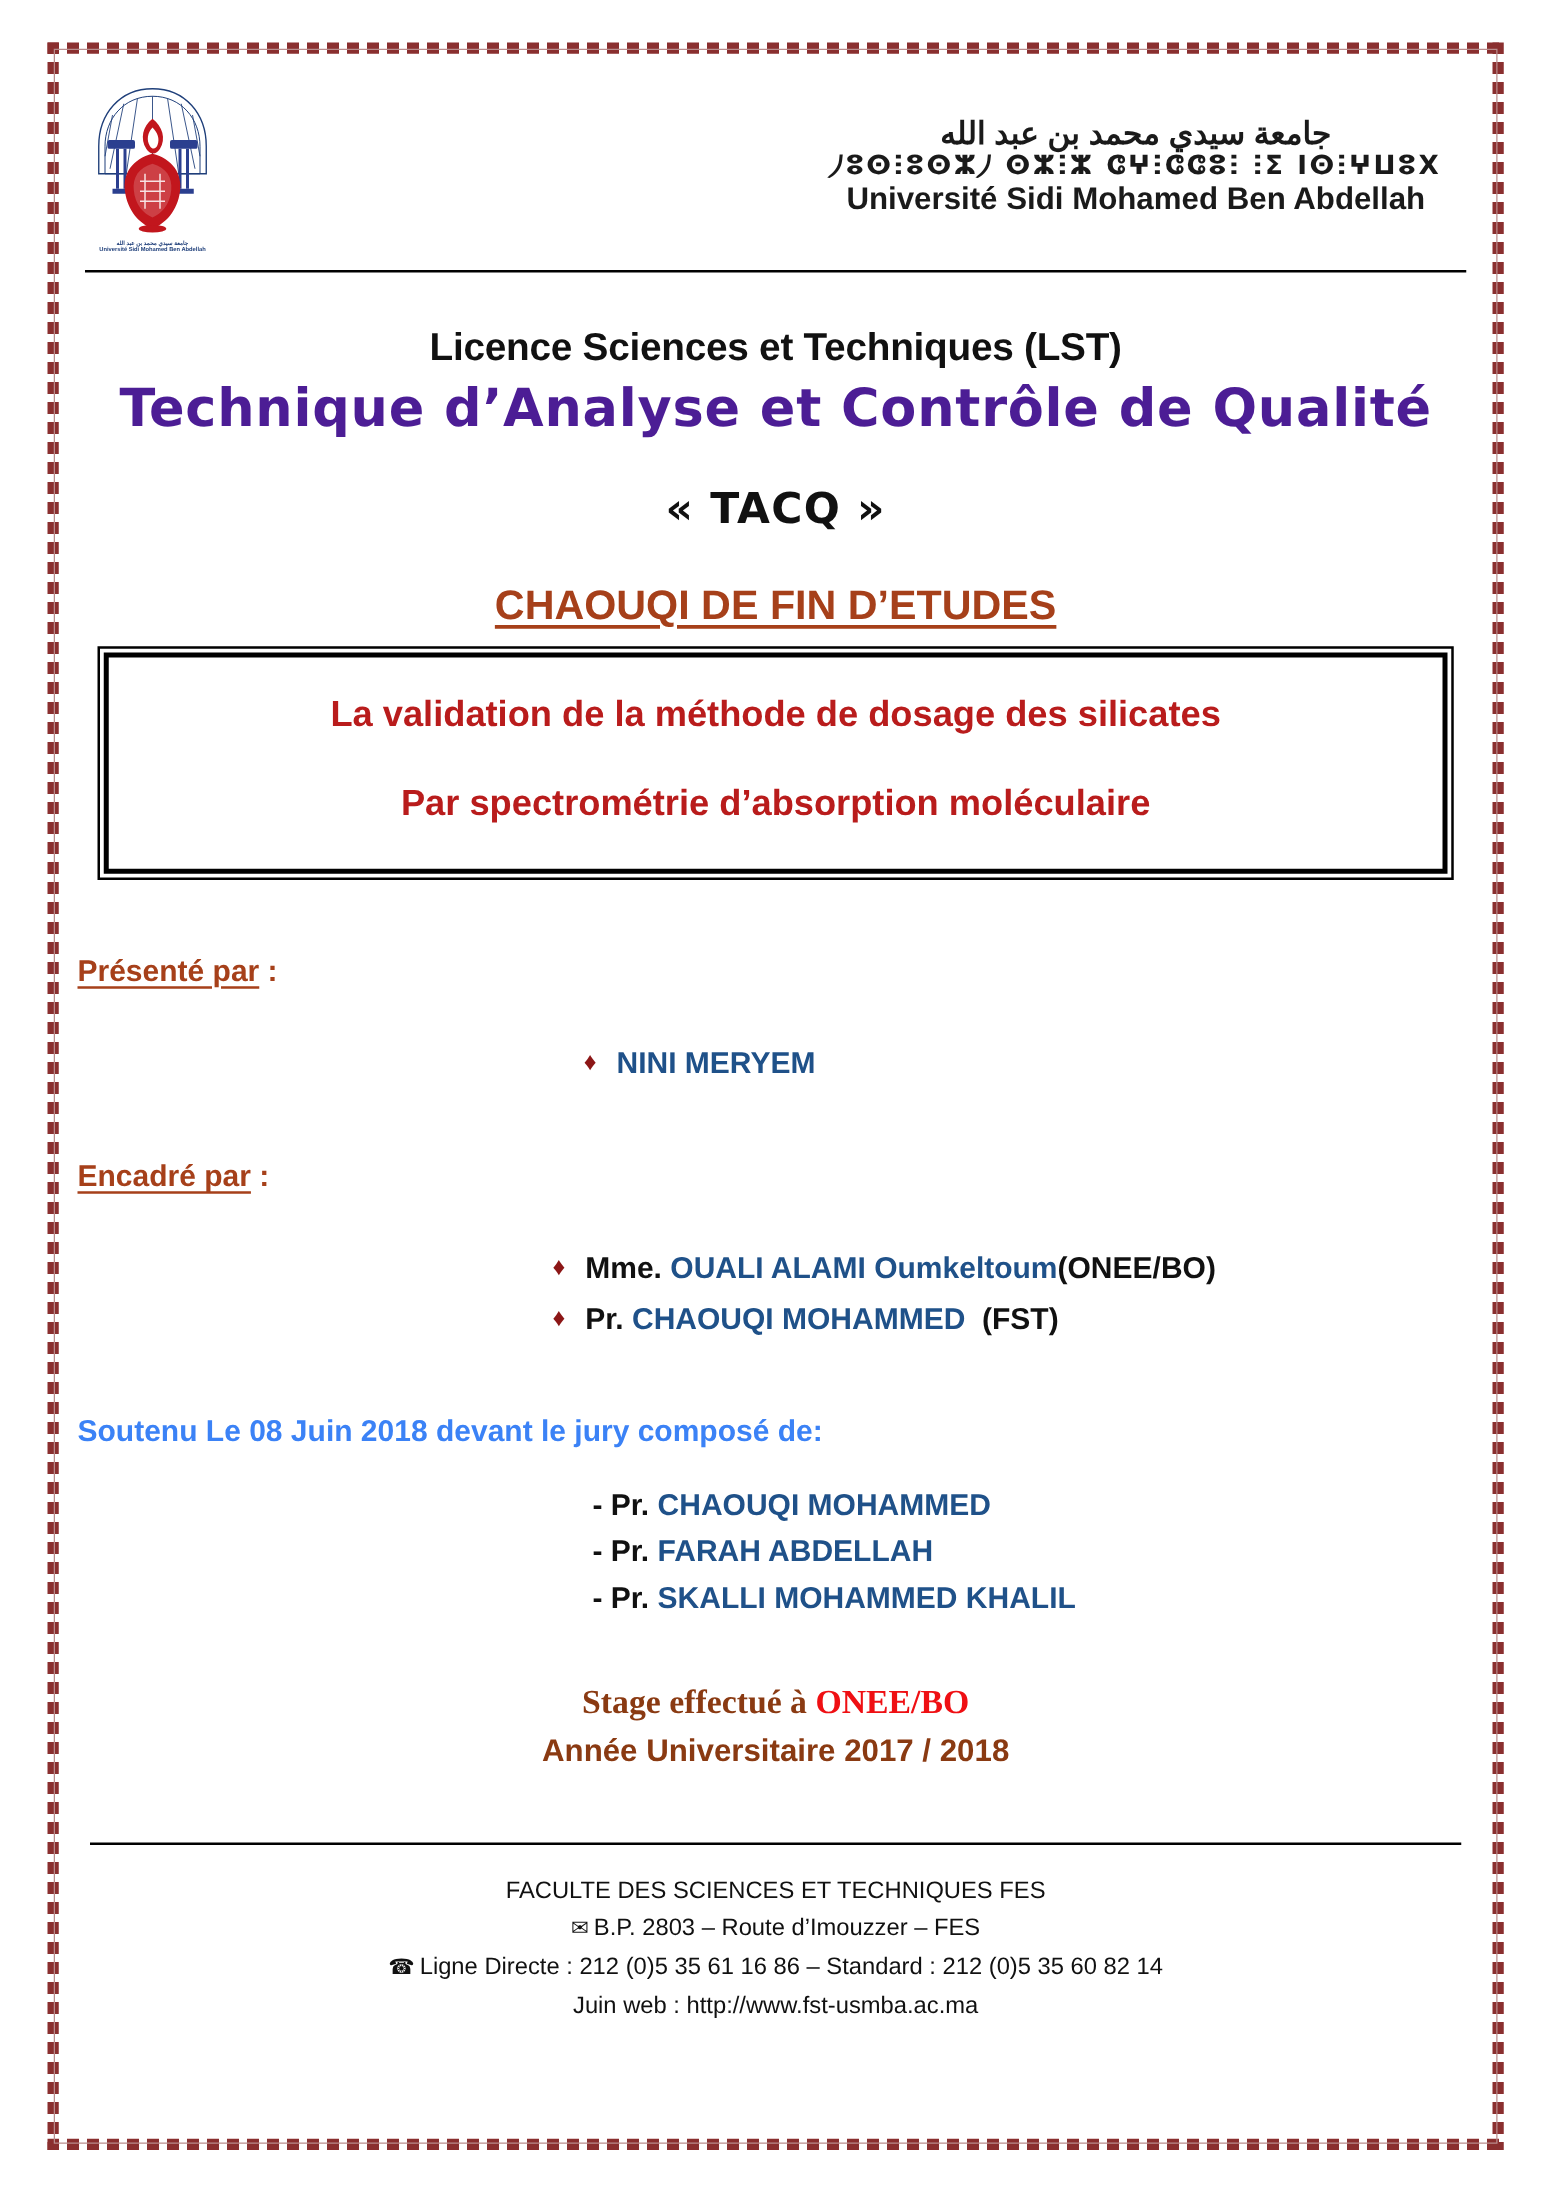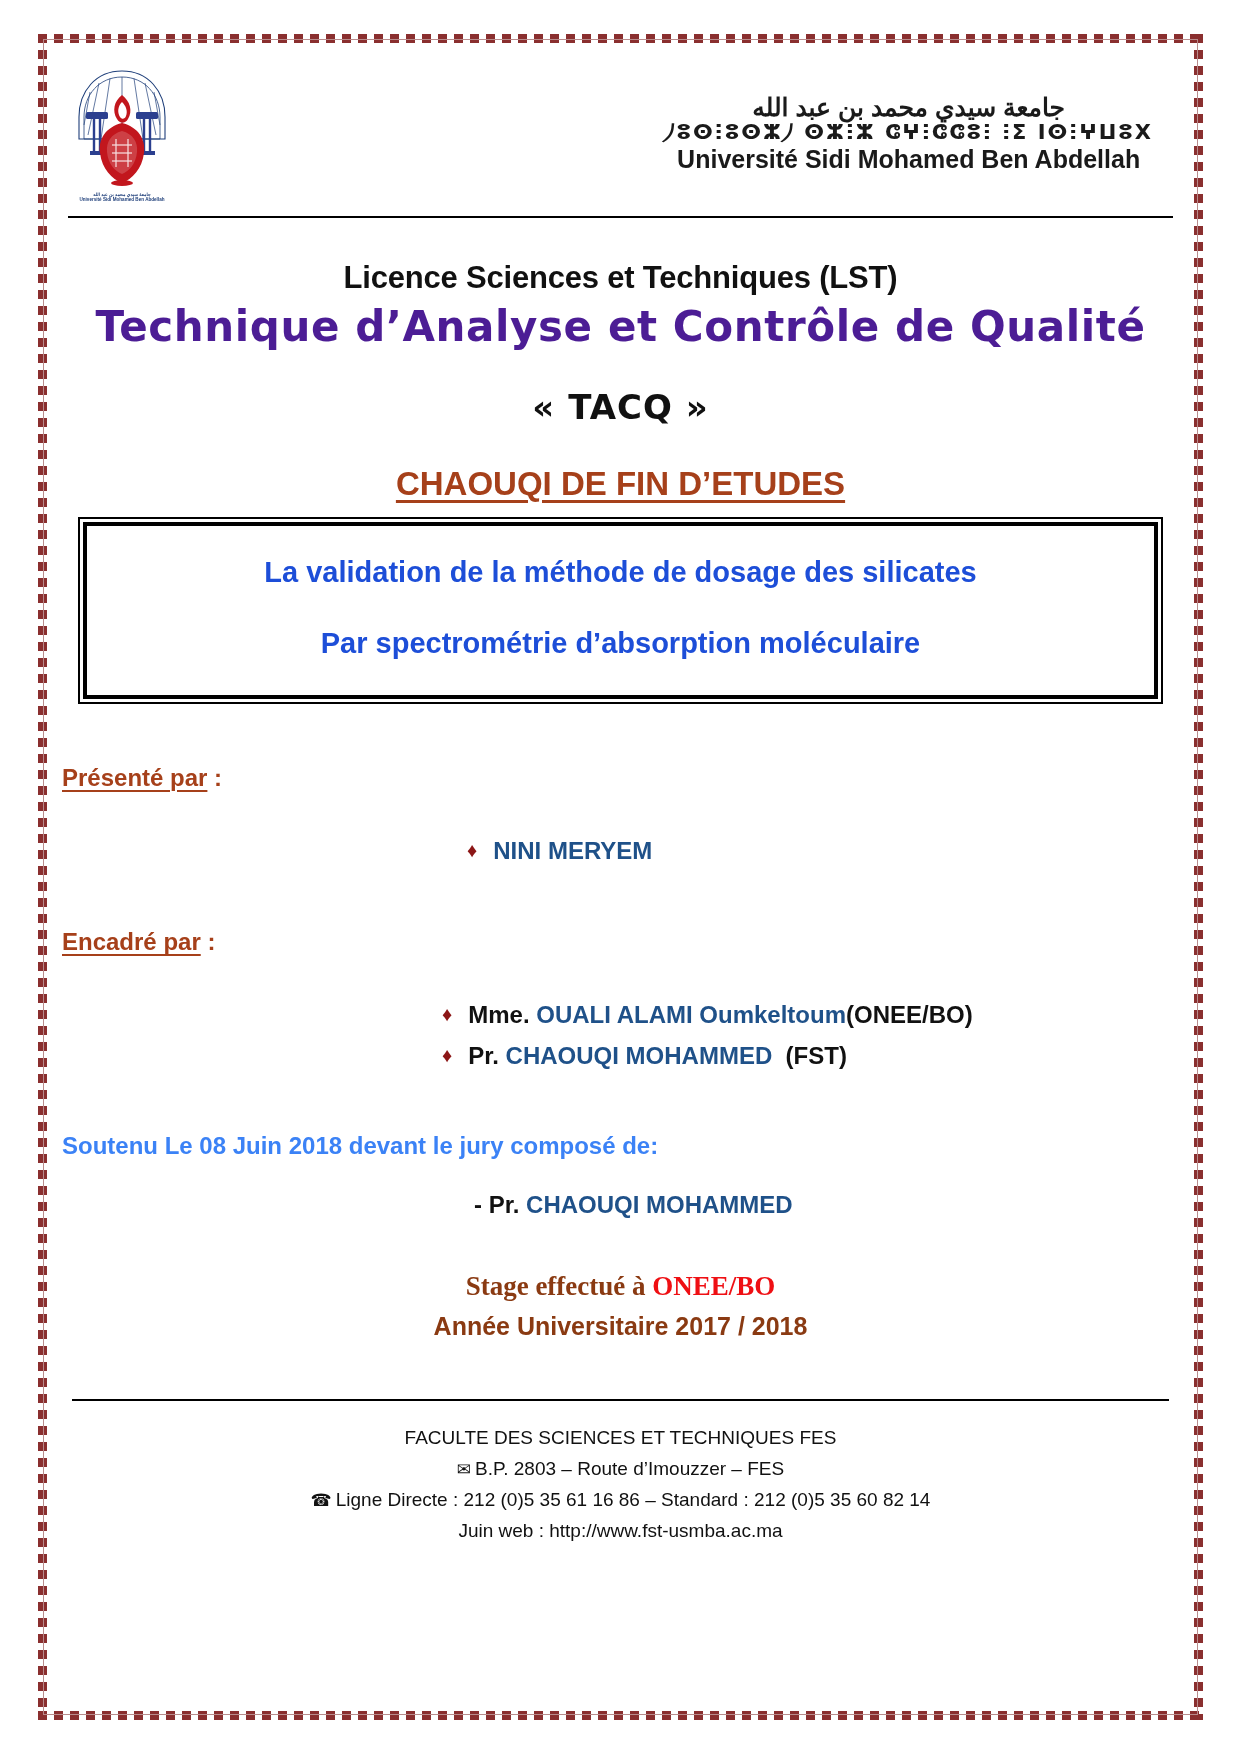--- a/index.html
+++ b/index.html
@@ -142,21 +142,21 @@
     margin:14px 16px 0 16px;
     border:2px solid #000;
     padding:3px;
   }
   .subject-inner{
     border:4px solid #000;
     padding:30px 20px 34px 20px;
     text-align:center;
   }
   .subject-line{
-    color:#1d4ed8;
+    color:#b91c1c;
     font-size:29px;
     font-weight:bold;
     line-height:1.15;
   }
   .subject-line + .subject-line{margin-top:38px;}
 
   
   .lbl{
     margin-top:60px;
     font-size:24px;font-weight:bold;
@@ -350,20 +350,28 @@
     </li>
   </ul>
 
   <div class="soutenu">Soutenu Le 08 Juin 2018  devant le jury composé de:</div>
 
   <ul class="jury">
     <li>
       <span class="blk">- </span><span class="blk">Pr.</span>
       <span class="blue">CHAOUQI  MOHAMMED</span>
     </li>
+    <li>
+      <span class="blk">- </span><span class="blk">Pr.</span>
+      <span class="blue">FARAH ABDELLAH</span>
+    </li>
+    <li>
+      <span class="blk">- </span><span class="blk">Pr.</span>
+      <span class="blue">SKALLI MOHAMMED KHALIL</span>
+    </li>
   </ul>
 
   <div class="stage">
     <span>Stage effectué à </span><span class="red">ONEE/BO</span>
   </div>
   <div class="annee">Année Universitaire  2017 / 2018</div>
 
   <hr class="footer-rule">
   <div class="footer">
     <div>FACULTE DES SCIENCES ET TECHNIQUES FES</div>

